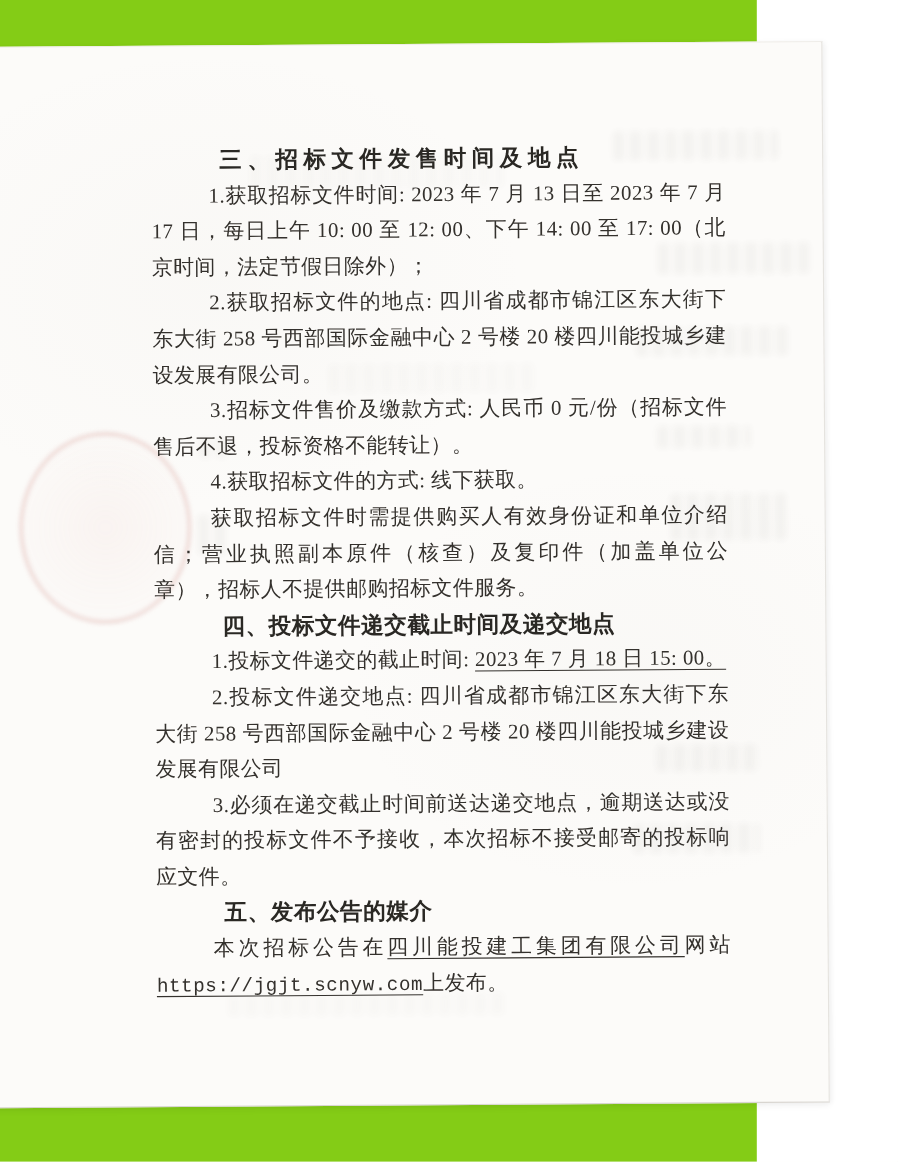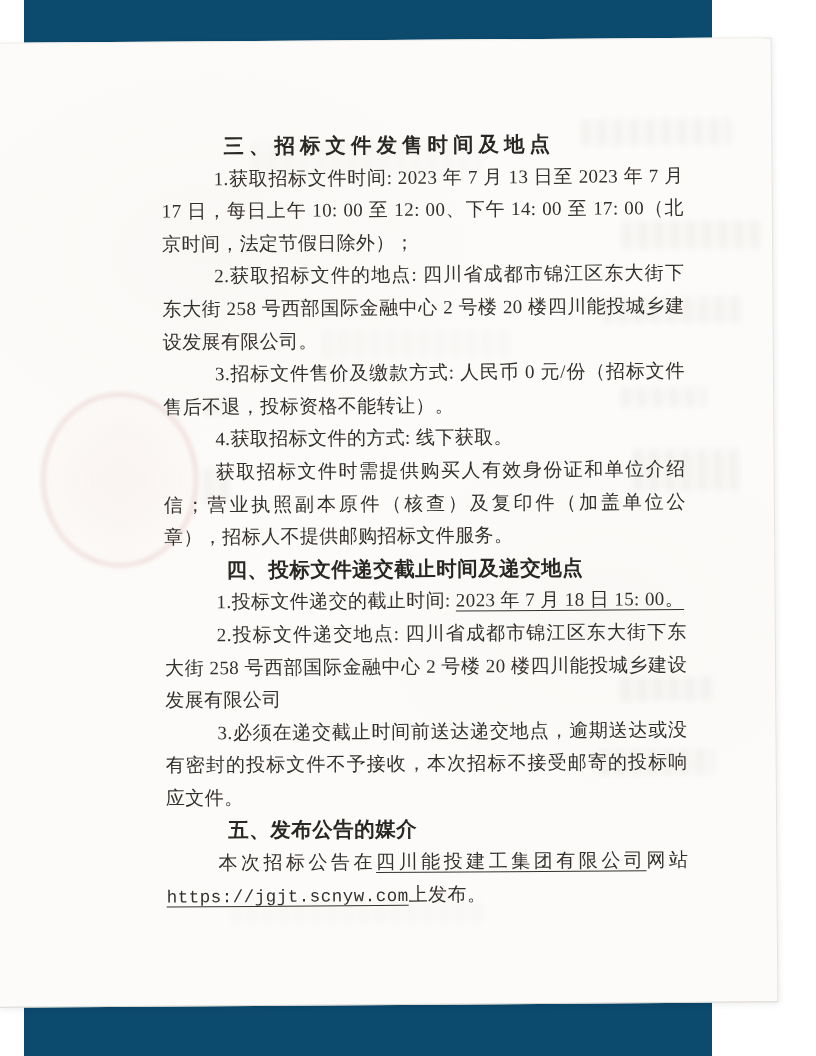--- a/index.html
+++ b/index.html
@@ -8,22 +8,21 @@
     width: 816px;
     height: 1056px;
     overflow: hidden;
     background: #ffffff;
   }
   .scan-bg {
     position: absolute;
     inset: 0;
     width: 688px;
     height: 1056px;
-    background: #0c4a6e;
-    margin-left: 24px;
+    background: #84cc16;
   }
   
   .paper {
     position: absolute;
     left: -28px;
     top: 40px;
     width: 778px;
     height: 963px;
     background:
       radial-gradient(ellipse 420px 300px at 28% 22%, rgba(190,184,172,0.045), rgba(190,184,172,0) 70%),

